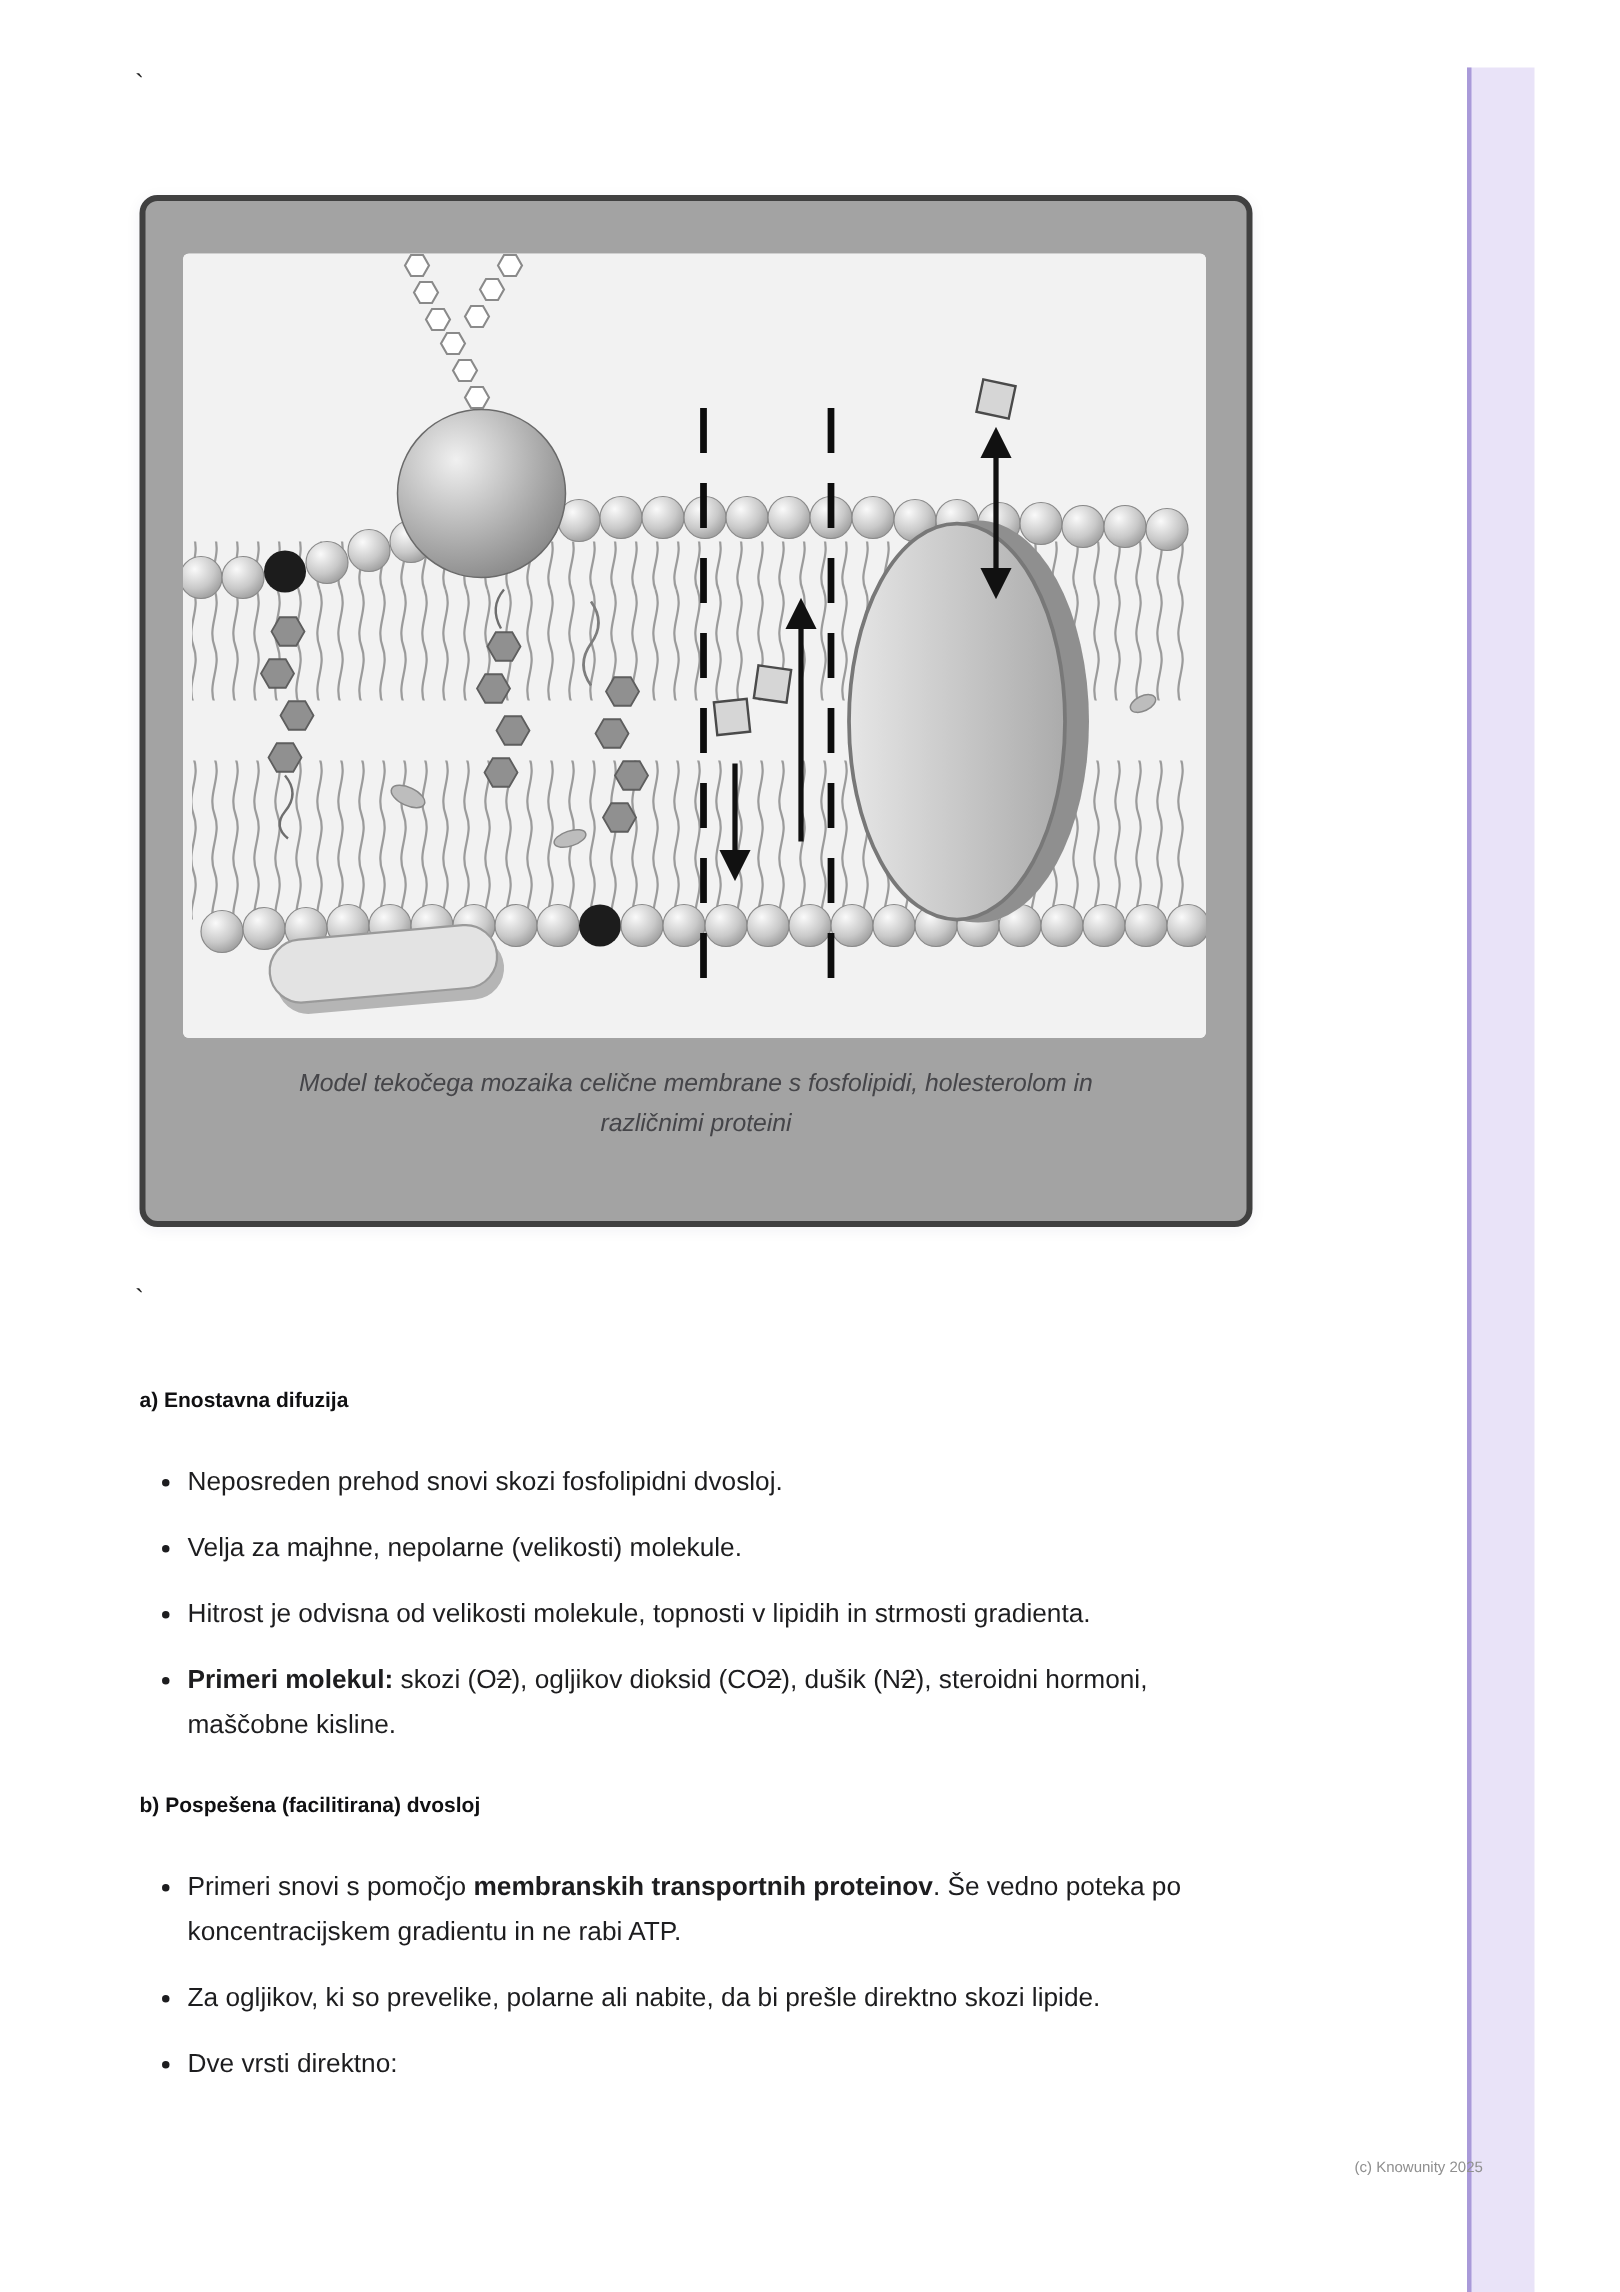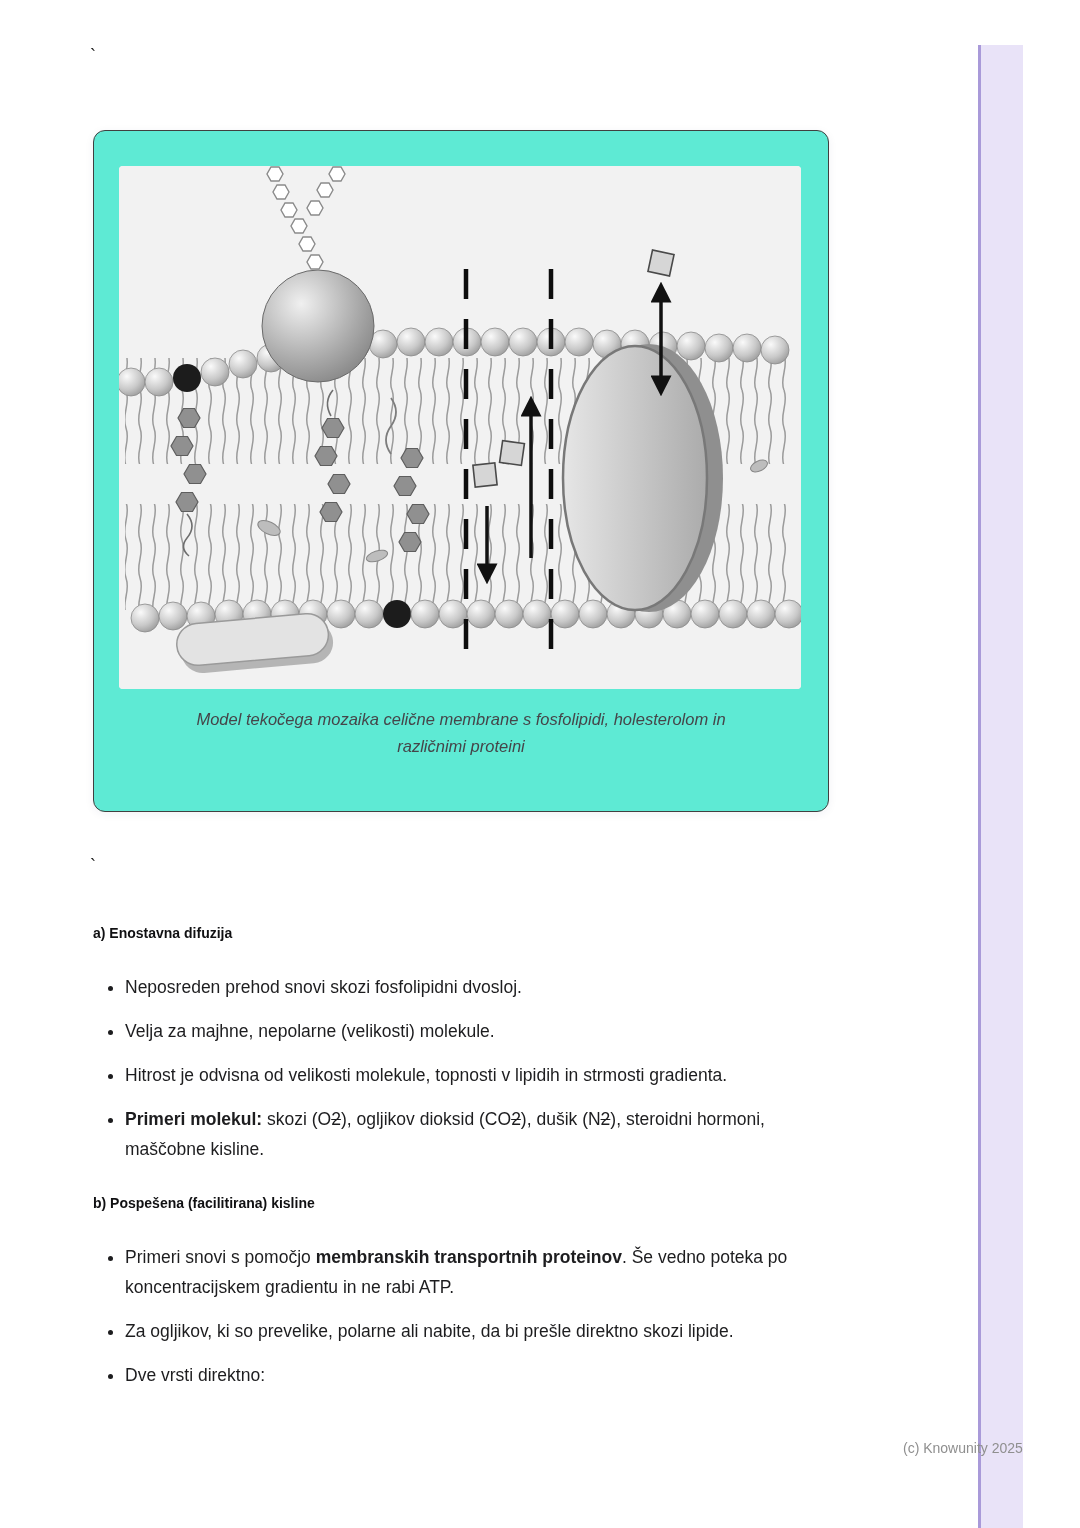--- a/index.html
+++ b/index.html
@@ -9,21 +9,21 @@
   }
   .right-strip{
     position:absolute;left:978px;top:45px;width:42px;height:1483px;
     background:#e9e3f8;border-left:3px solid #a99ad9;
   }
   .stray{position:absolute;font-size:18px;color:#222;}
   .stray.one{left:90px;top:46px;}
   .stray.two{left:90px;top:856px;}
   .card{
     position:absolute;left:93px;top:130px;width:734px;height:680px;
-    background:#5eead4;border:1px solid #404040;border-radius:12px;
+    background:#a3a3a3;border:4px solid #404040;border-radius:12px;
     box-shadow:0 2px 10px rgba(40,40,80,0.06);
   }
   .fig{
     position:absolute;left:25px;top:35px;width:682px;height:523px;
     background:#f2f2f2;border-radius:4px;overflow:hidden;
   }
   .fig svg{display:block;width:682px;height:523px;}
   .caption{
     position:absolute;left:40px;right:40px;top:575px;text-align:center;
     font-style:italic;font-size:16.5px;line-height:27px;color:#454549;
@@ -31,21 +31,21 @@
   .content{
     position:absolute;left:93px;top:918px;width:700px;
     font-size:17.5px;line-height:30px;color:#1d1d1f;
   }
   .h{font-weight:700;font-size:14px;color:#101012;margin:0 0 24px 0;}
   ul.bl{margin:0 0 24px 0;padding:0 0 0 32px;}
   ul.bl li{margin:0 0 14px 0;}
   .b{font-weight:700;margin-top:24px;}
   .st{text-decoration:line-through;}
   .watermark{
-    position:absolute;left:903px;top:1440px;font-size:14px;color:#8f8f8f;z-index:5;
+    position:absolute;left:903px;top:1440px;font-size:10px;color:#8f8f8f;z-index:5;
   }
 </style>
 </head>
 <body>
 
 <div class="right-strip"></div>
 
 <span class="stray one">`</span>
 <span class="stray two">`</span>
 
@@ -216,21 +216,21 @@
   <div class="h">a) Enostavna difuzija</div>
   <ul class="bl">
     <li><span>Neposreden prehod snovi skozi fosfolipidni dvosloj.</span></li>
     <li><span>Velja za majhne, nepolarne (velikosti) molekule.</span></li>
     <li><span>Hitrost je odvisna od velikosti molekule, topnosti v lipidih in strmosti gradienta.</span></li>
     <li>
       <span class="b">Primeri molekul:</span><span> skozi (O</span><span class="st">2</span><span>), ogljikov dioksid (CO</span><span class="st">2</span><span>), dušik (N</span><span class="st">2</span><span>), steroidni hormoni, maščobne kisline.</span>
     </li>
   </ul>
 
-  <div class="h">b) Pospešena (facilitirana) kisline</div>
+  <div class="h">b) Pospešena (facilitirana) dvosloj</div>
   <ul class="bl">
     <li>
       <span>Primeri snovi s pomočjo </span><span class="b">membranskih transportnih proteinov</span><span>. Še vedno poteka po koncentracijskem gradientu in ne rabi ATP.</span>
     </li>
     <li><span>Za ogljikov, ki so prevelike, polarne ali nabite, da bi prešle direktno skozi lipide.</span></li>
     <li><span>Dve vrsti direktno:</span></li>
   </ul>
 </div>
 
 <div class="watermark">(c) Knowunity 2025</div>

